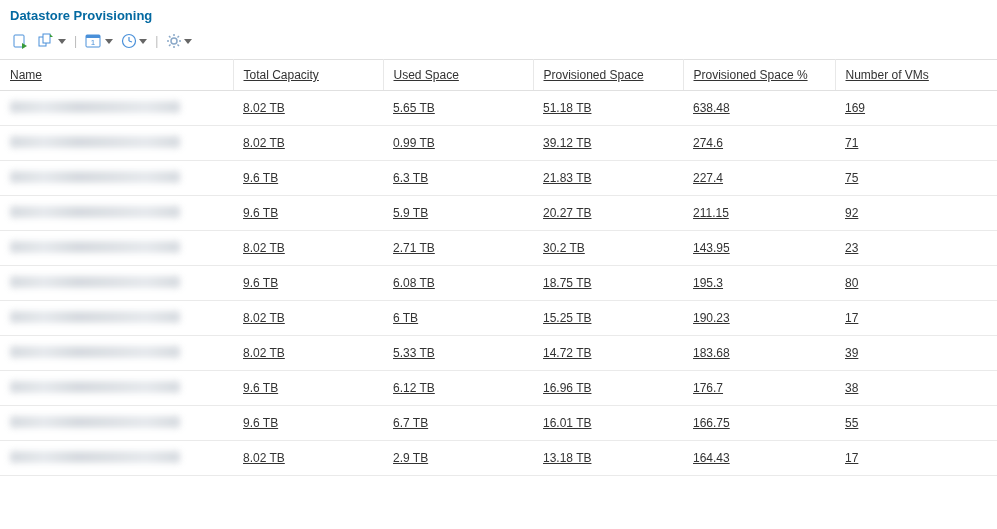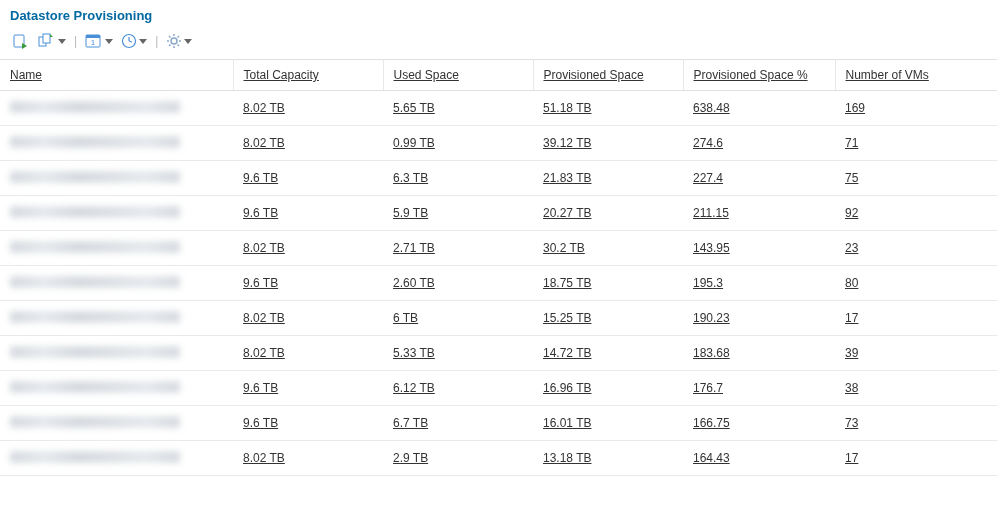--- a/index.html
+++ b/index.html
@@ -221,21 +221,21 @@
         <td><span class="blur-name"></span></td>
         <td>8.02 TB</td>
         <td>2.71 TB</td>
         <td>30.2 TB</td>
         <td>143.95</td>
         <td>23</td>
       </tr>
       <tr>
         <td><span class="blur-name"></span></td>
         <td>9.6 TB</td>
-        <td>2.60 TB</td>
+        <td>6.08 TB</td>
         <td>18.75 TB</td>
         <td>195.3</td>
         <td>80</td>
       </tr>
       <tr>
         <td><span class="blur-name"></span></td>
         <td>8.02 TB</td>
         <td>6 TB</td>
         <td>15.25 TB</td>
         <td>190.23</td>
@@ -256,21 +256,21 @@
         <td>16.96 TB</td>
         <td>176.7</td>
         <td>38</td>
       </tr>
       <tr>
         <td><span class="blur-name"></span></td>
         <td>9.6 TB</td>
         <td>6.7 TB</td>
         <td>16.01 TB</td>
         <td>166.75</td>
-        <td>73</td>
+        <td>55</td>
       </tr>
       <tr>
         <td><span class="blur-name"></span></td>
         <td>8.02 TB</td>
         <td>2.9 TB</td>
         <td>13.18 TB</td>
         <td>164.43</td>
         <td>17</td>
       </tr>
     </tbody>

